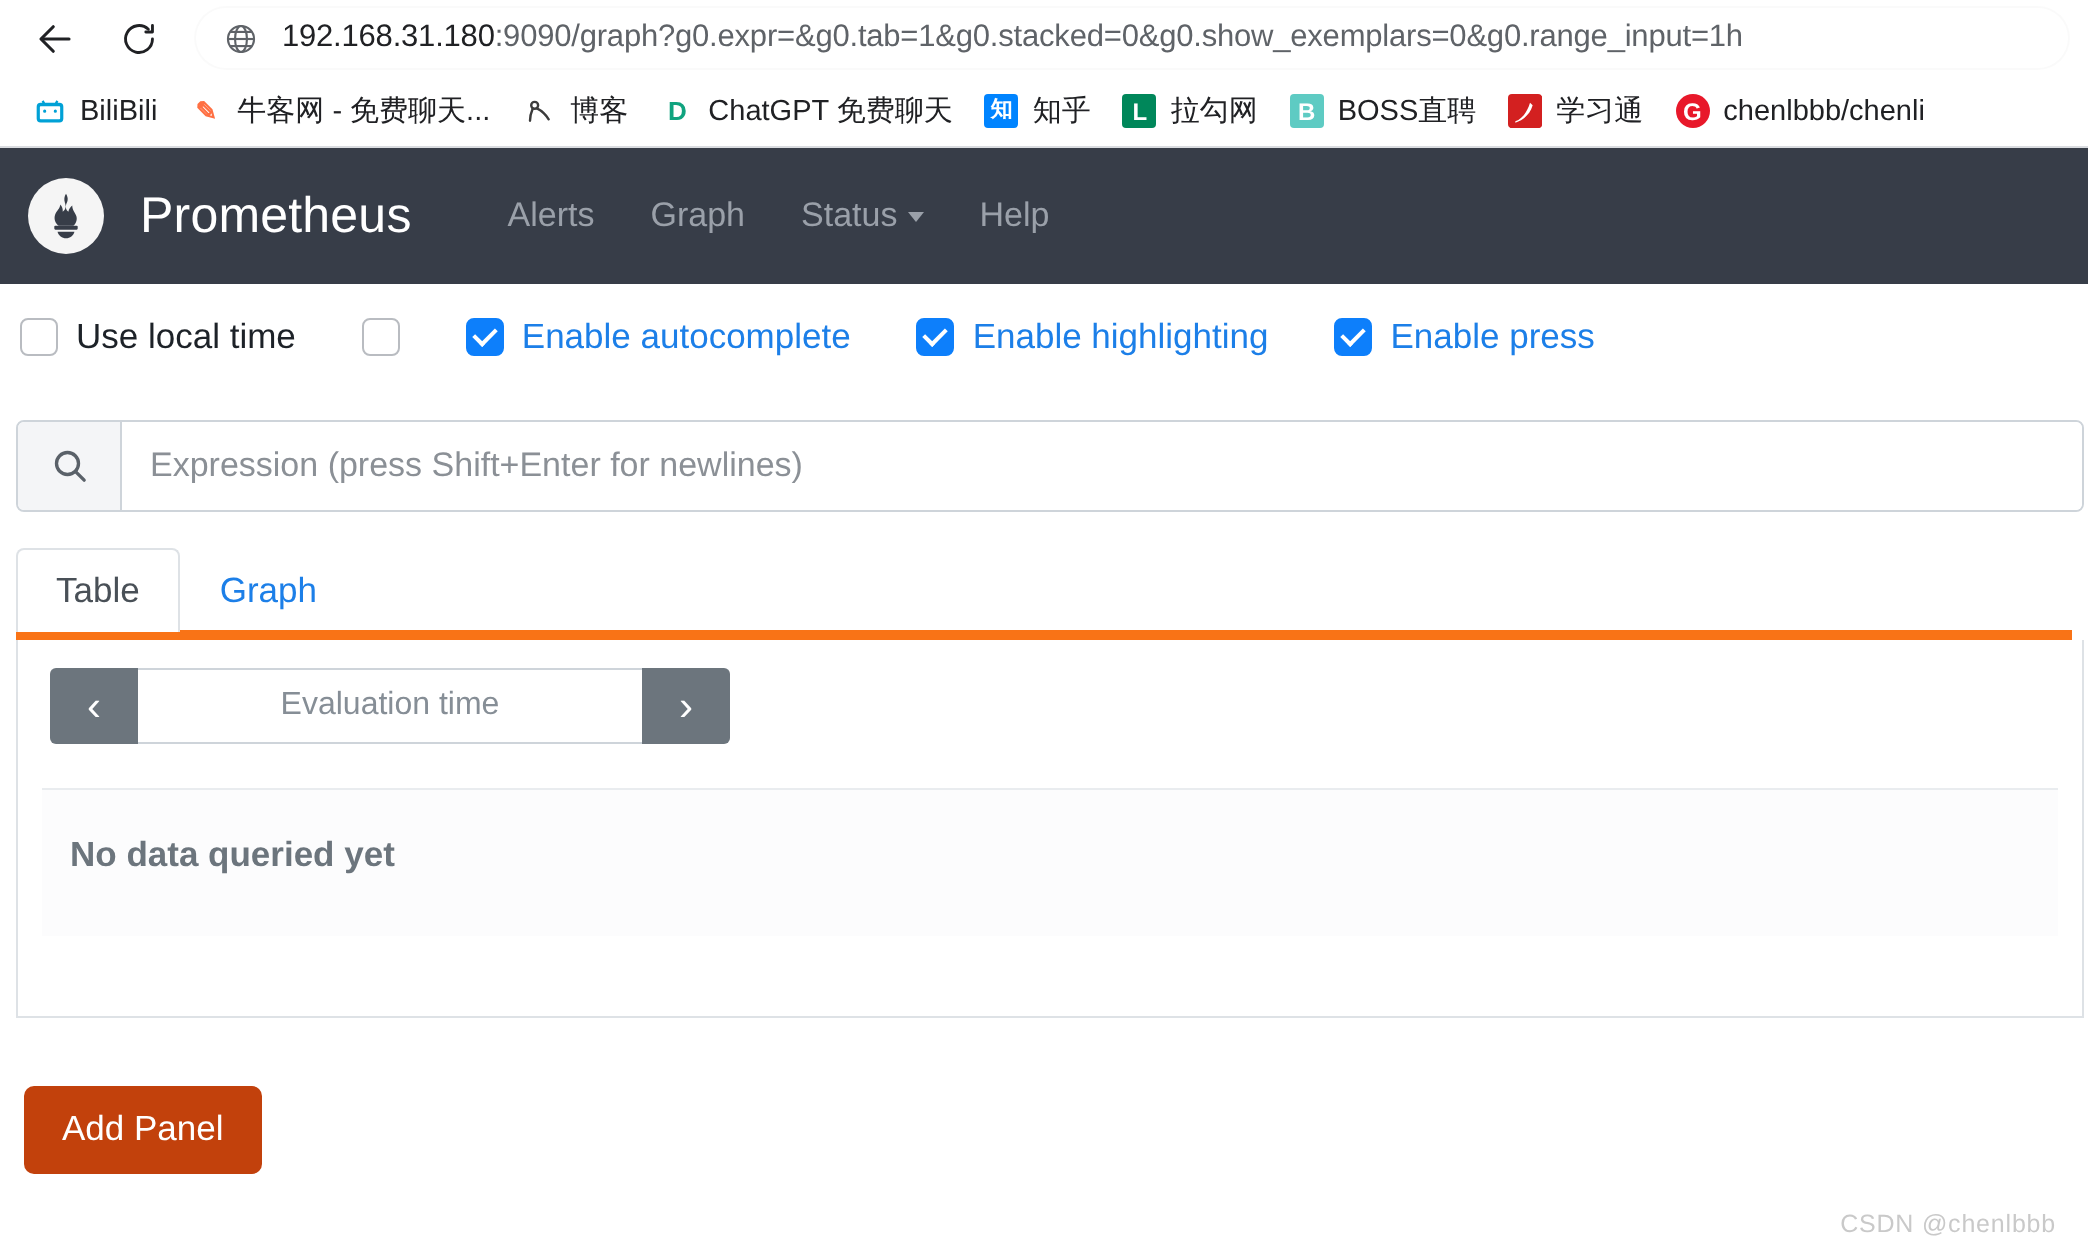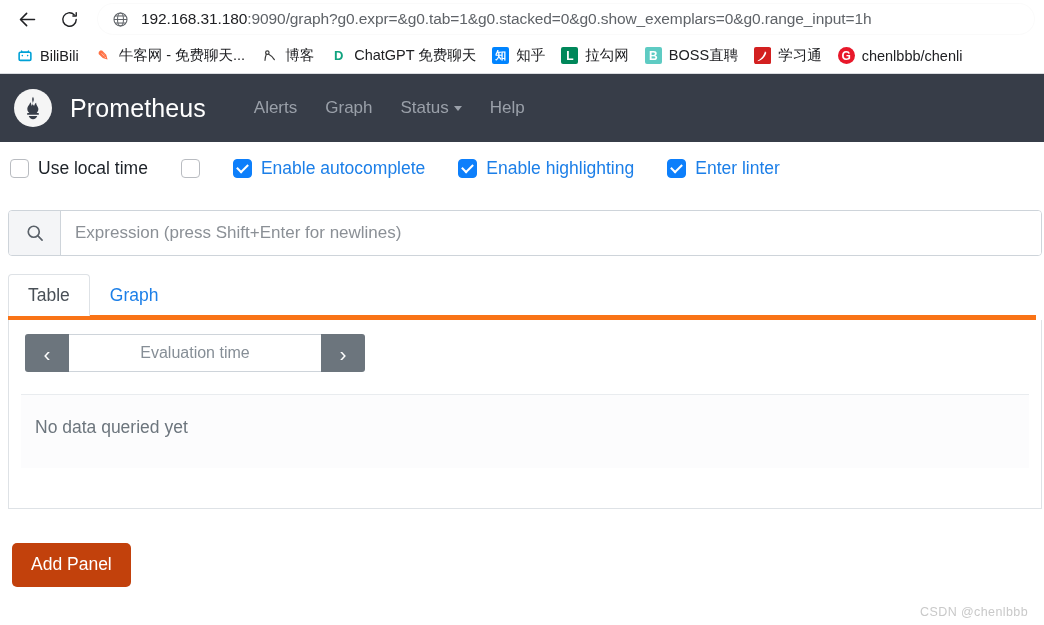--- a/index.html
+++ b/index.html
@@ -272,20 +272,21 @@
   }
   .eval-input::placeholder { color: #868e96; }
 
   .nodata {
     margin-top: 22px;
     border-top: 1px solid #e9ecef;
     padding: 22px 14px 30px 14px;
     font-size: 17.5px;
     color: #6c757d;
     background: #fcfcfd;
+    font-weight: bold;
   }
 
   .addpanel {
     margin-top: 34px;
     margin-left: 4px;
     background: #c2410c;
     color: #fff;
     border: none;
     border-radius: 5px;
     font-size: 17.5px;
@@ -430,21 +431,21 @@
     <label class="opt">
       <span class="cb checked"></span>
       <span class="opt-label blue">Enable autocomplete</span>
     </label>
     <label class="opt">
       <span class="cb checked"></span>
       <span class="opt-label blue">Enable highlighting</span>
     </label>
     <label class="opt">
       <span class="cb checked"></span>
-      <span class="opt-label blue">Enter linter</span>
+      <span class="opt-label blue">Enable press</span>
     </label>
   </div>
 
   <div class="expr-wrap">
     <div class="expr-icon">
       <svg width="20" height="20" viewBox="0 0 24 24" fill="none" stroke="#5a6169" stroke-width="2" stroke-linecap="round">
         <circle cx="10.5" cy="10.5" r="6.6"></circle>
         <line x1="15.5" y1="15.5" x2="20.5" y2="20.5"></line>
       </svg>
     </div>

